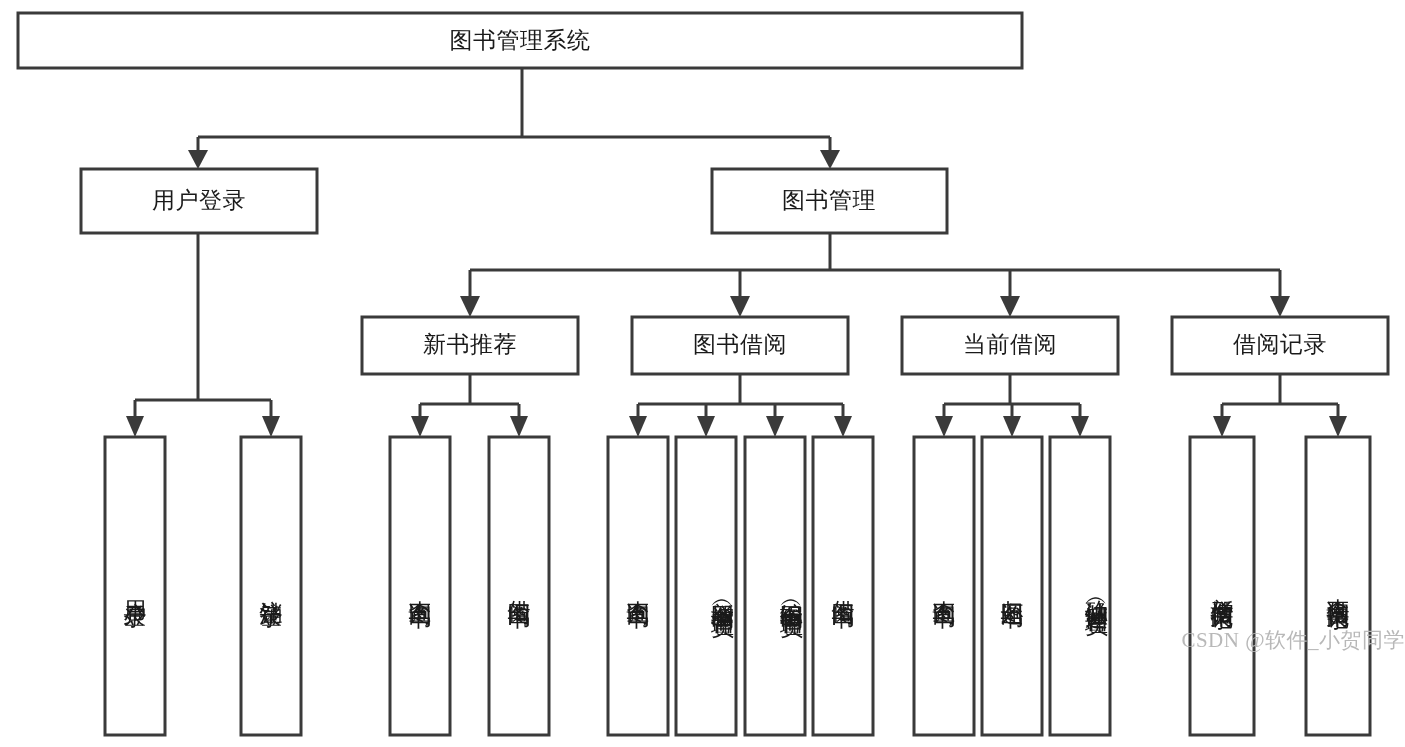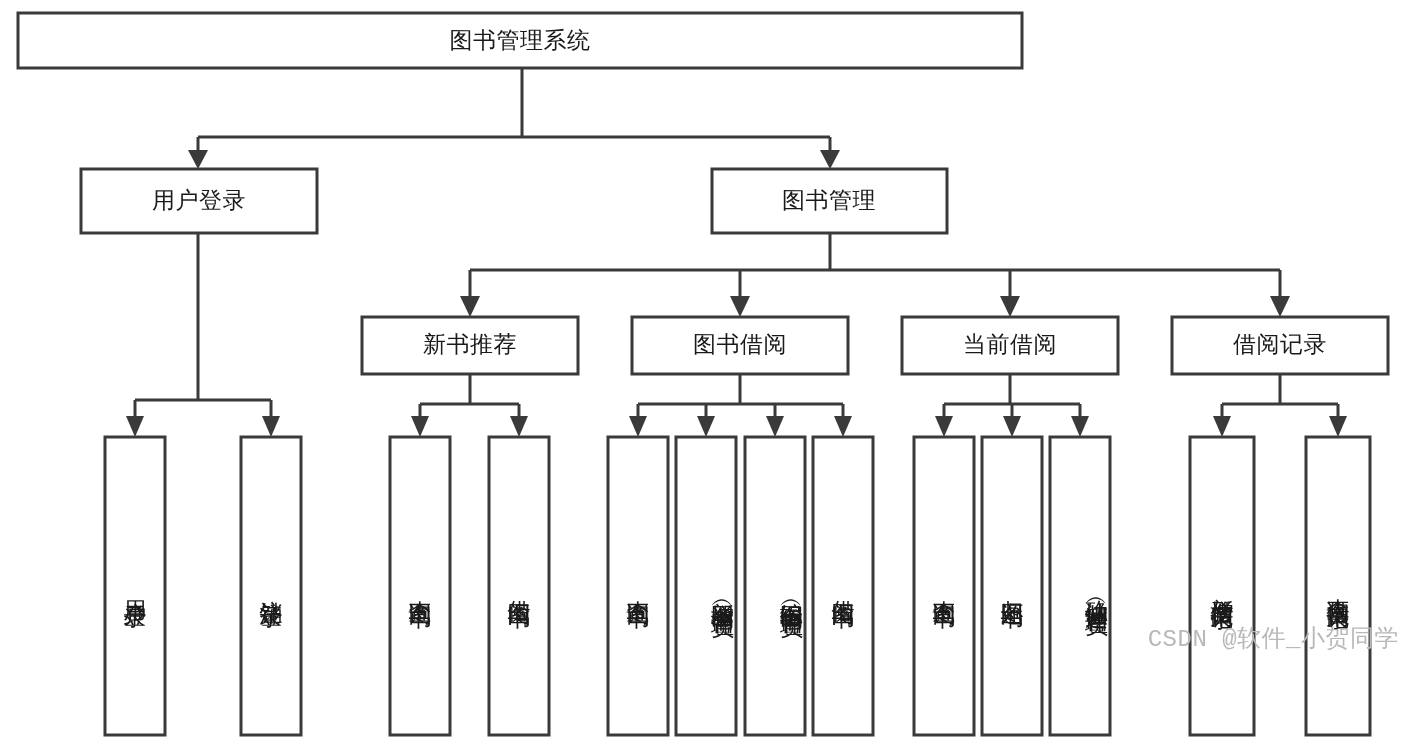--- a/index.html
+++ b/index.html
@@ -61,24 +61,24 @@
     font-size: 23px;
     line-height: 1.18;
     color: #1a1a1a;
     letter-spacing: 2px;
     white-space: nowrap;
     pointer-events: none;
     text-align: center;
   }
   .watermark {
     position: absolute;
-    right: 6px;
+    right: 0;
     bottom: 4px;
-    font-family: Liberation Mono, monospace;
-    font-size: 24px;
+    font-family: Liberation Serif, serif;
+    font-size: 21px;
     color: #b8b8b8;
     letter-spacing: 0.5px;
     white-space: nowrap;
   }
 </style>
 </head>
 <body>
 
 <div id="diagram-root">
 

